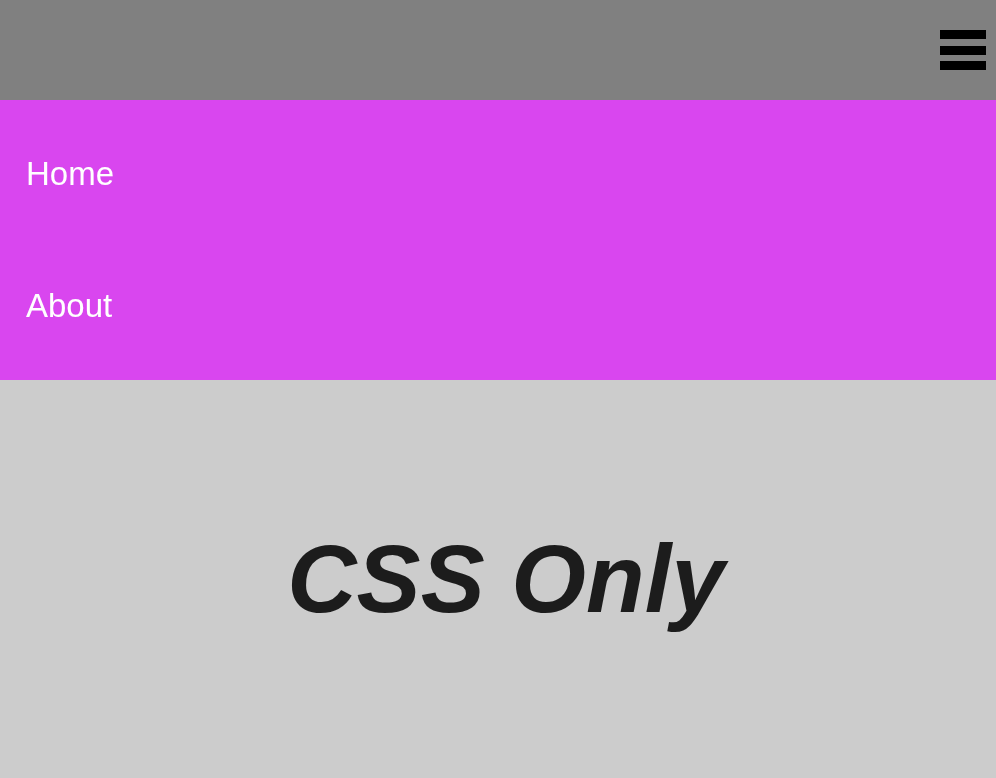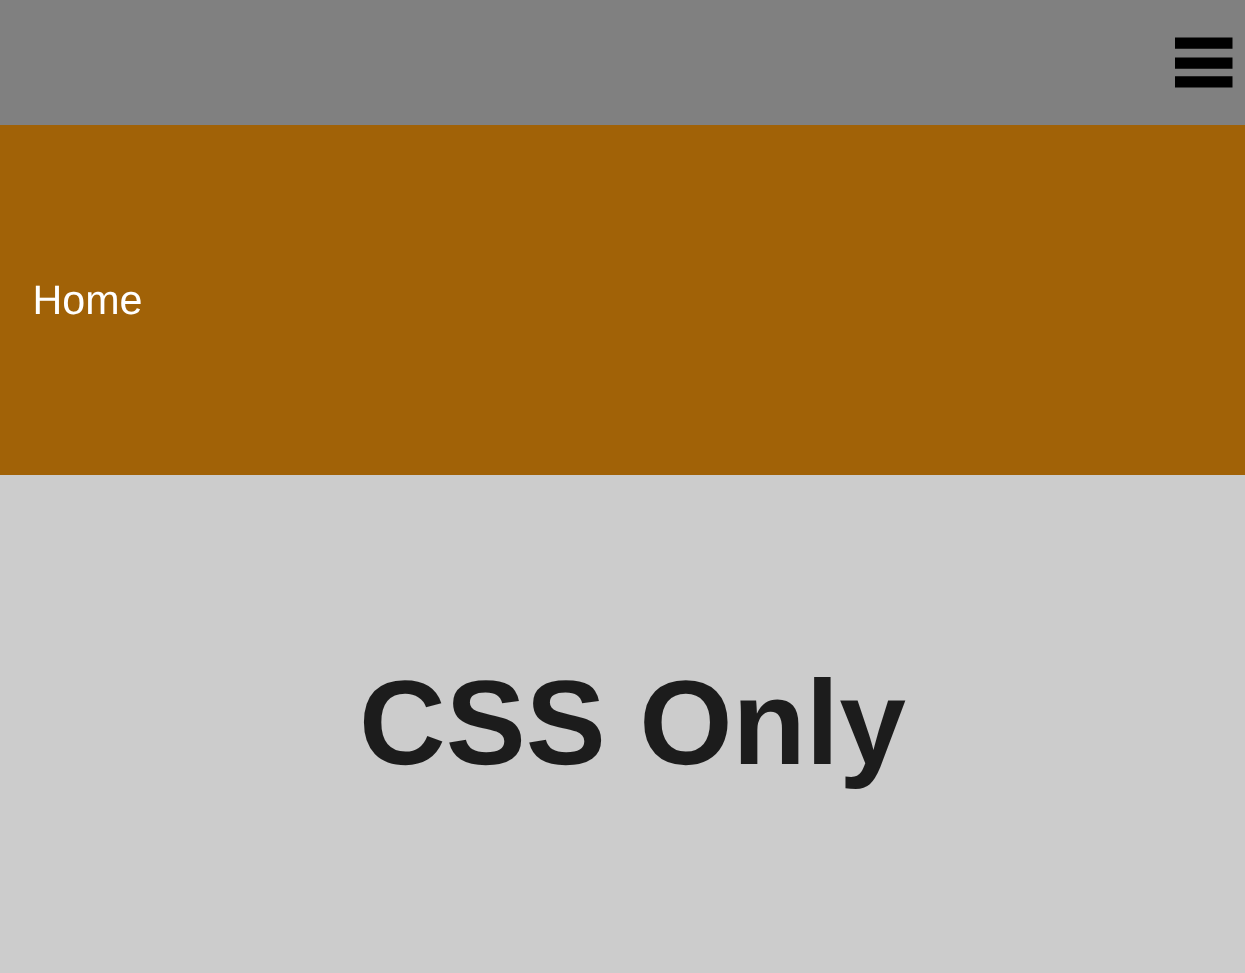--- a/index.html
+++ b/index.html
@@ -35,21 +35,21 @@
       margin-right: 2px;
     }
     
     .hamburger-line {
       width: 100%;
       height: 9px;
       background-color: #000000;
     }
     
     .nav-menu {
-      background-color: #a16207;
+      background-color: #d946ef;
       height: 280px;
       padding-left: 26px;
       display: flex;
       flex-direction: column;
       justify-content: space-around;
       padding-top: 8px;
       padding-bottom: 8px;
     }
     
     .nav-item {
@@ -65,32 +65,34 @@
       justify-content: center;
       align-items: center;
       height: 398px;
     }
     
     .main-heading {
       font-size: 96px;
       font-weight: bold;
       color: #1c1c1c;
       margin-left: 16px;
+      font-style: italic;
     }
   </style>
 </head>
 <body>
 
 <div class="header">
   <div class="hamburger">
     <div class="hamburger-line"></div>
     <div class="hamburger-line"></div>
     <div class="hamburger-line"></div>
   </div>
 </div>
 
 <nav class="nav-menu">
   <a class="nav-item">Home</a>
+  <a class="nav-item">About</a>
 </nav>
 
 <div class="content">
   <h1 class="main-heading">CSS Only</h1>
 </div>
 
 </body></html>

